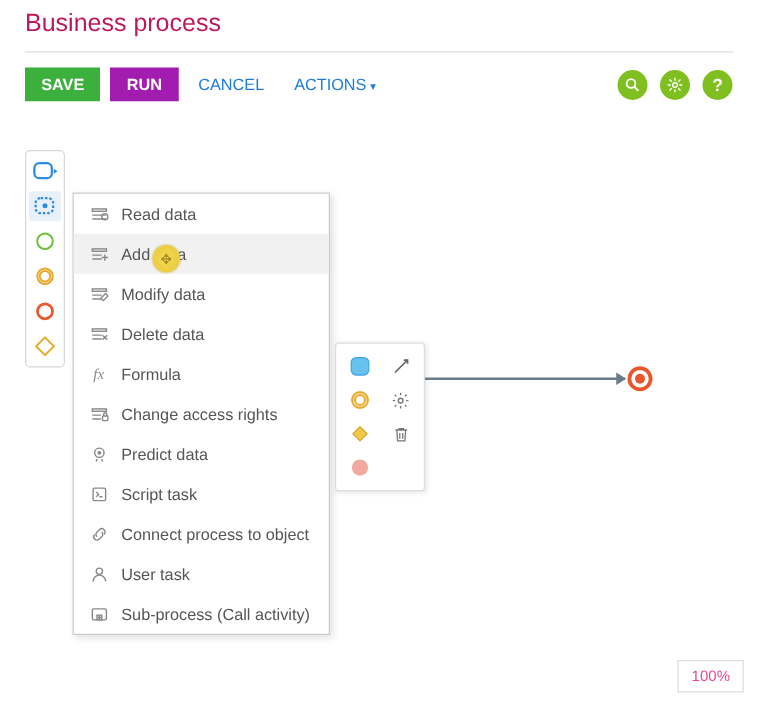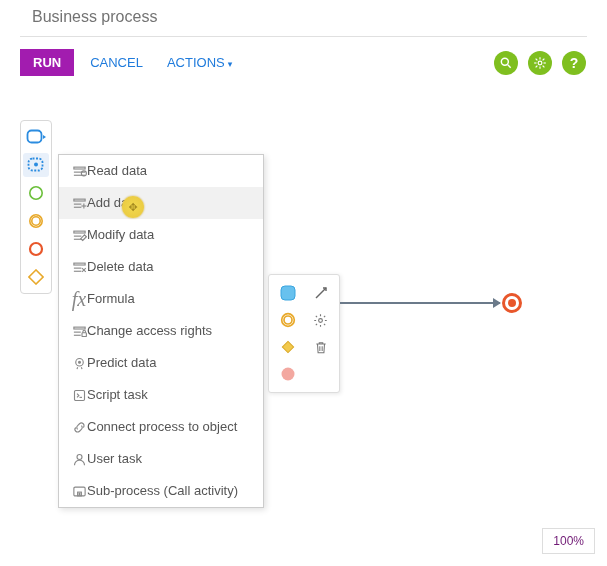--- a/index.html
+++ b/index.html
@@ -1,58 +1,59 @@
 <!DOCTYPE html>
 <html><head>
 <meta charset="utf-8">
 <style>
 *{box-sizing:border-box;margin:0;padding:0;font-family:Segoe UI,Arial,sans-serif}
 body{background:#fff;width:607px;height:566px;position:relative;overflow:hidden}
-.title{font-size:16px;font-weight:300;color:#737373;padding:8px 32px 10px}
+.title{font-size:20px;font-weight:300;color:#be185d;padding:8px 20px 10px}
 .hr{border-bottom:1px solid #e0e0e0;margin:0 20px 6px}
 .toolbar{display:flex;align-items:center;padding:6px 20px;gap:8px}
 .btn{padding:6px 13px;font-size:13px;font-weight:600;border:none;cursor:pointer}
 .btn-save{background:#3cb03c;color:#fff}
 .btn-run{background:#a21caf;color:#fff}
 .btn-link{background:transparent;color:#1f7bdc;font-weight:400;padding:6px 8px}
 .caret{font-size:9px;margin-left:3px}
 .sp{flex:1}
 .ico-btn{width:26px;height:26px;display:flex;align-items:center;justify-content:center;cursor:pointer}
 .circ{width:24px;height:24px;border-radius:50%;background:#7fbf1f;display:flex;align-items:center;justify-content:center;color:#fff}
 
 .palette{position:absolute;left:20px;top:120px;border:1px solid #d8d8d8;border-radius:4px;background:#fff;padding:4px 2px;display:flex;flex-direction:column;gap:4px}
 .pal-item{width:26px;height:24px;display:flex;align-items:center;justify-content:center;cursor:pointer;border-radius:3px}
 .pal-item.sel{background:#e8f0fa}
 
 .menu{position:absolute;left:58px;top:154px;width:206px;background:#fff;border:1px solid #ccc;box-shadow:2px 2px 6px rgba(0,0,0,0.12)}
-.mi{display:flex;padding:8px 12px;font-size:13px;color:#555;cursor:pointer}
+.mi{display:flex;align-items:center;gap:10px;padding:8px 12px;font-size:13px;color:#555;cursor:pointer}
 .mi.hov{background:#f1f1f1}
 .mi .mico{width:16px;height:16px;display:flex;align-items:center;justify-content:center;color:#888}
 
 .cursor{position:absolute;left:122px;top:196px;width:22px;height:22px;border-radius:50%;background:radial-gradient(#f2d94e,#e8c63e);box-shadow:0 0 2px #c9a93a;pointer-events:none;display:flex;align-items:center;justify-content:center;font-size:11px;color:#a58a20}
 
 .ctx{position:absolute;left:268px;top:274px;width:72px;background:#fff;border:1px solid #ddd;border-radius:3px;box-shadow:1px 1px 4px rgba(0,0,0,0.1);padding:7px 2px;display:grid;grid-template-columns:1fr 1fr;gap:5px 0;align-items:center;justify-items:center}
 .ctx .cell{width:22px;height:22px;display:flex;align-items:center;justify-content:center;cursor:pointer}
 
 .arrow{position:absolute;left:340px;top:302px;width:160px;height:2px;background:#6b7a8a}
 .arrow::after{content:"";position:absolute;right:-1px;top:-4px;width:0;height:0;border-left:8px solid #6b7a8a;border-top:5px solid transparent;border-bottom:5px solid transparent}
 .terminator{position:absolute;left:502px;top:293px;width:20px;height:20px;border:3px solid #e8572b;border-radius:50%;display:flex;align-items:center;justify-content:center}
 .terminator::after{content:"";width:8px;height:8px;background:#e8572b;border-radius:50%}
 
-.zoom{position:absolute;right:12px;bottom:12px;border:1px solid #ddd;padding:5px 10px;font-size:12px;color:#701a75}
+.zoom{position:absolute;right:12px;bottom:12px;border:1px solid #ddd;padding:5px 10px;font-size:12px;color:#ec4899}
 
 svg{display:block}
 </style>
 </head>
 <body>
 
 <div class="title">Business process</div>
 <div class="hr"></div>
 
 <div class="toolbar">
+  <button class="btn btn-save">SAVE</button>
   <button class="btn btn-run">RUN</button>
   <button class="btn btn-link">CANCEL</button>
   <button class="btn btn-link"><span>ACTIONS</span><span class="caret">▾</span></button>
   <div class="sp"></div>
   <div class="ico-btn">
     <span class="circ">
       <svg width="14" height="14" viewBox="0 0 24 24">
           <circle cx="10" cy="10" r="6" fill="none" stroke="#fff" stroke-width="2.5"></circle>
           <line x1="15" y1="15" x2="20" y2="20" stroke="#fff" stroke-width="2.5"></line>
         </svg>
@@ -158,21 +159,21 @@
           <line x1="3" y1="13" x2="15" y2="13"></line>
           <line x1="3" y1="18" x2="15" y2="18"></line>
           <line x1="16" y1="13" x2="22" y2="19"></line>
           <line x1="22" y1="13" x2="16" y2="19"></line>
         </svg>
       </span>
       <span>Delete data</span>
     </div>
   <div class="mi">
       <span class="mico">
-        <i style="font-family:Georgia,serif;font-style:italic;font-size:20px">fx</i>
+        <i style="font-family:Georgia,serif;font-style:italic;font-size:12px">fx</i>
       </span>
       <span>Formula</span>
     </div>
   <div class="mi">
       <span class="mico">
         <svg width="15" height="15" viewBox="0 0 24 24" stroke="#888" stroke-width="1.8" fill="none">
           <rect x="3" y="5" width="18" height="3"></rect>
           <line x1="3" y1="13" x2="14" y2="13"></line>
           <line x1="3" y1="18" x2="14" y2="18"></line>
           <rect x="16" y="14" width="7" height="6" rx="1"></rect>

